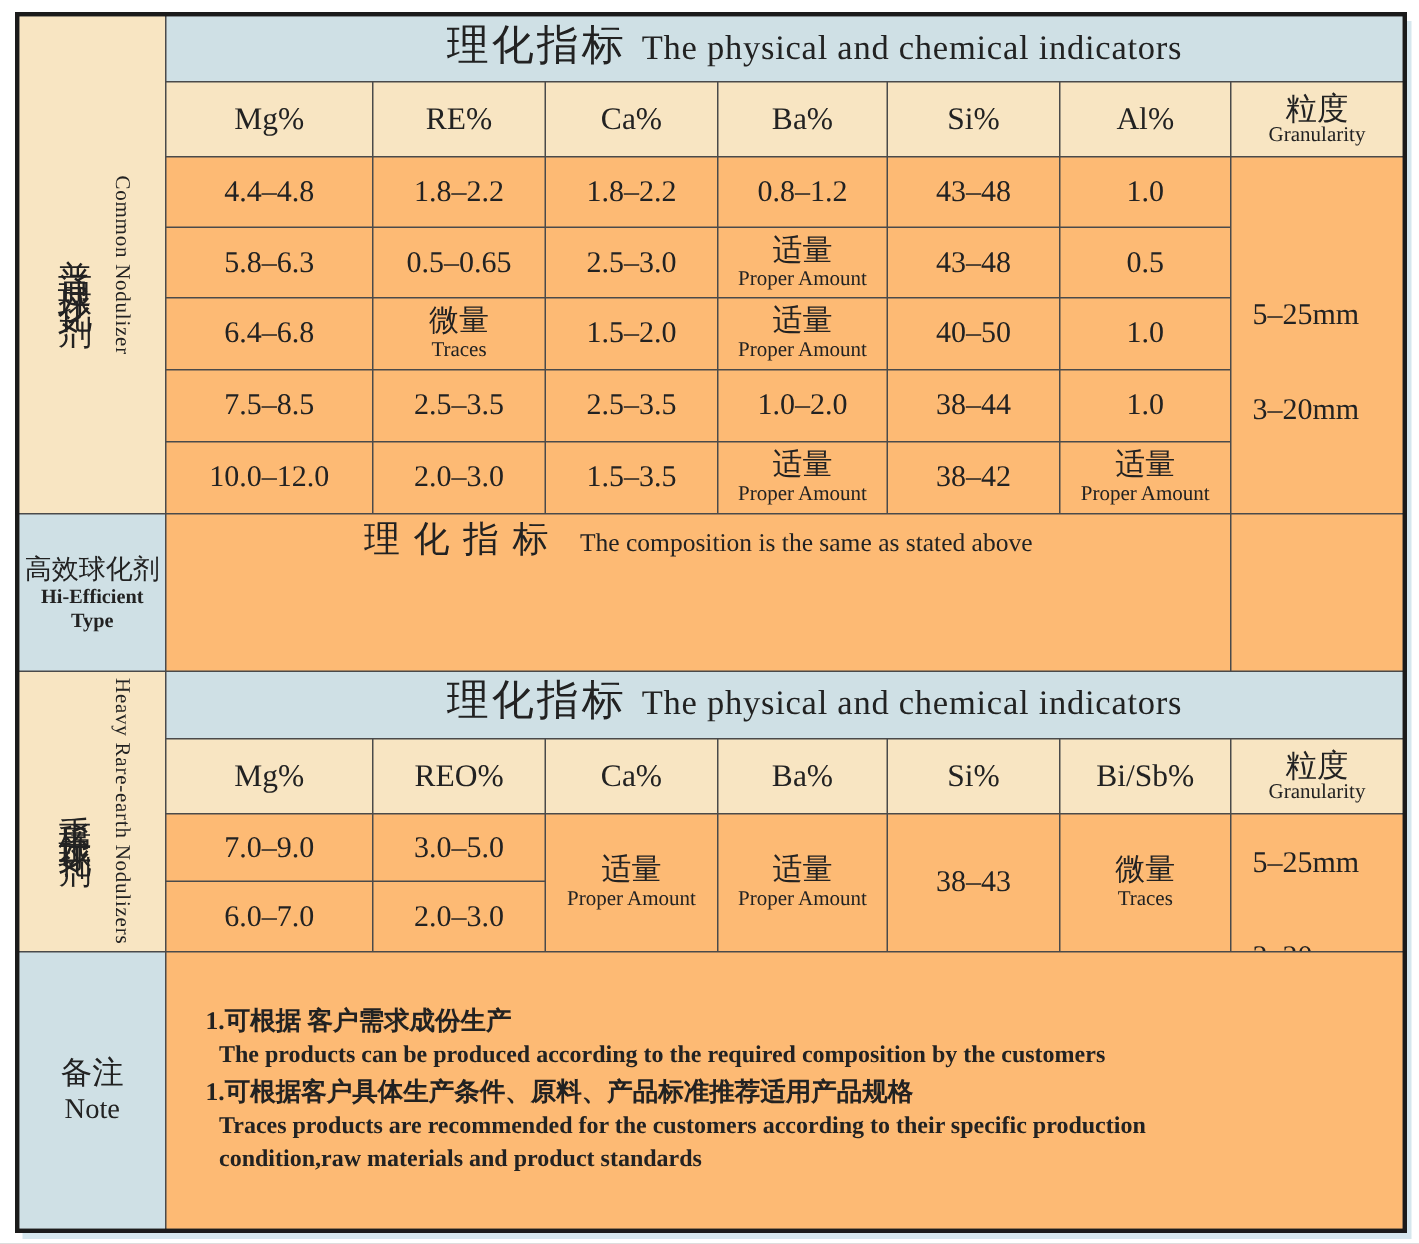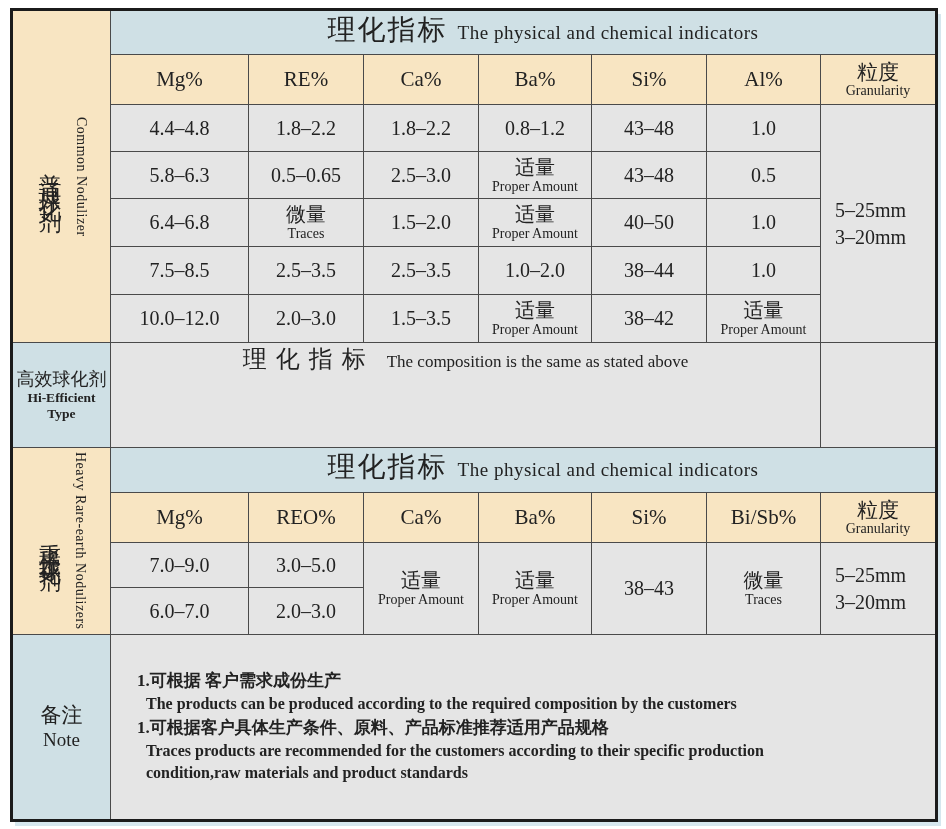--- a/index.html
+++ b/index.html
@@ -14,28 +14,28 @@
     border: 3px solid #1b1b1b;
     background: #4a4a4a;            
     display: grid;
     grid-template-columns: 97px 137px 114px 114px 112px 114px 113px 1fr;
     grid-template-rows: 43px 49px 46px 46px 47px 47px 47px 104px 44px 49px 44px 46px 1fr;
     gap: 1px;
     box-shadow: 4px 5px 0 -1px #d6e7ee;
   }
 
   .cell { display: flex; flex-direction: column; justify-content: center; align-items: center; text-align: center; overflow: hidden; }
-  .white { background: #e5e5e5; }
+  .white { background: #fdba74; }
   .blue  { background: #cfe0e5; }
   .peach { background: #f8e5c2; }
 
   
   .titlebar { flex-direction: row; align-items: baseline; gap: 10px; padding-left: 40px; }
   .title-zh { font-size: 28px; letter-spacing: 2px; }
-  .title-en { font-size: 19px; letter-spacing: 0.5px; }
+  .title-en { font-size: 23px; letter-spacing: 0.5px; }
 
   
   .h .main { font-size: 21px; }
   .h .sub  { font-size: 14px; line-height: 1.05; }
   .h { line-height: 1.15; }
 
   
   .d .main { font-size: 20px; line-height: 1.15; }
   .d .sub  { font-size: 14px; line-height: 1.1; }
 
@@ -51,21 +51,21 @@
   .cat-note .zh { font-size: 21px; line-height: 1.3; }
   .cat-note .en { font-size: 19px; line-height: 1.2; }
 
   
   .same { flex-direction: row; align-items: baseline; gap: 12px; }
   .same .zh { font-size: 24px; letter-spacing: 9px; }
   .same .en { font-size: 17px; }
 
   
   .gran { align-items: flex-start; padding-left: 14px; text-align: left; }
-  .gran .line { font-size: 20px; line-height: 1.35; }
+  .gran .line { font-size: 20px; line-height: 1.35; margin-top: 36px; }
 
   
   .note-body { align-items: flex-start; text-align: left; padding-left: 26px; padding-right: 10px; }
   .note-body .ln { font-size: 17px; line-height: 1.42; font-weight: bold; }
   .note-body .ln.en { font-size: 16px; margin-left: 9px; }
 </style>
 </head>
 <body>
 
 <div class="sheet">

